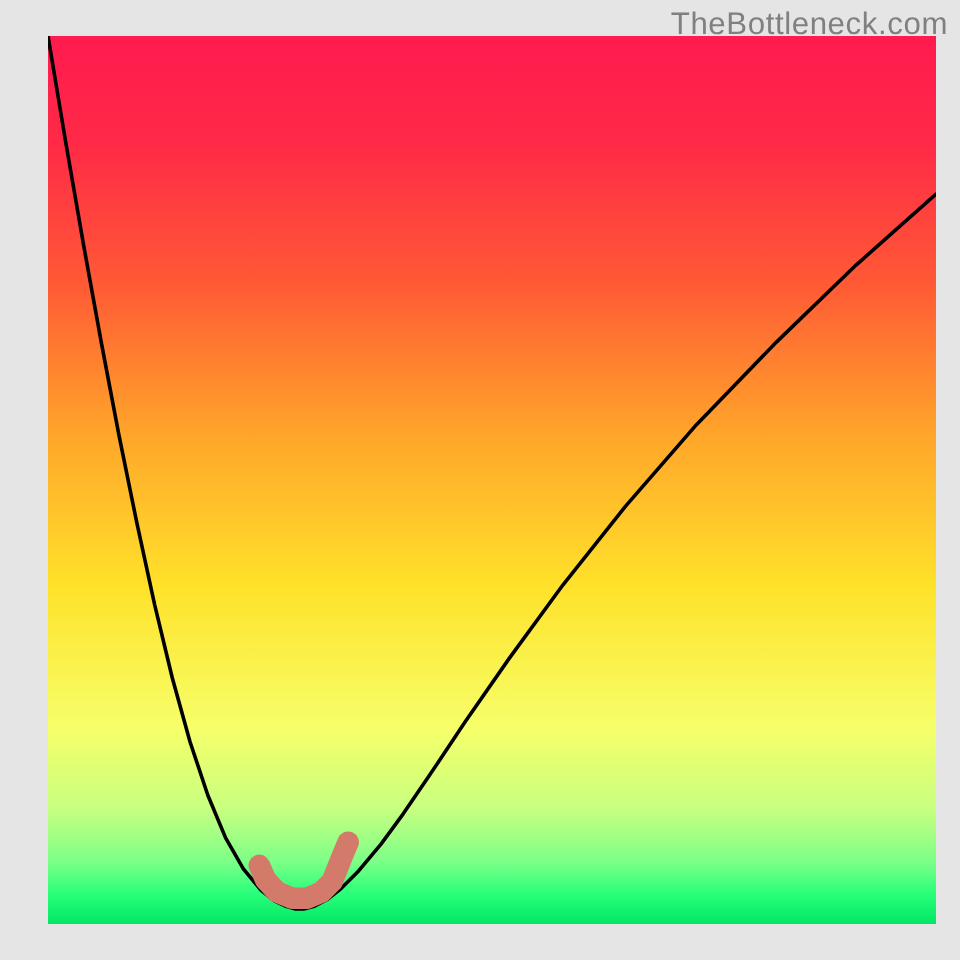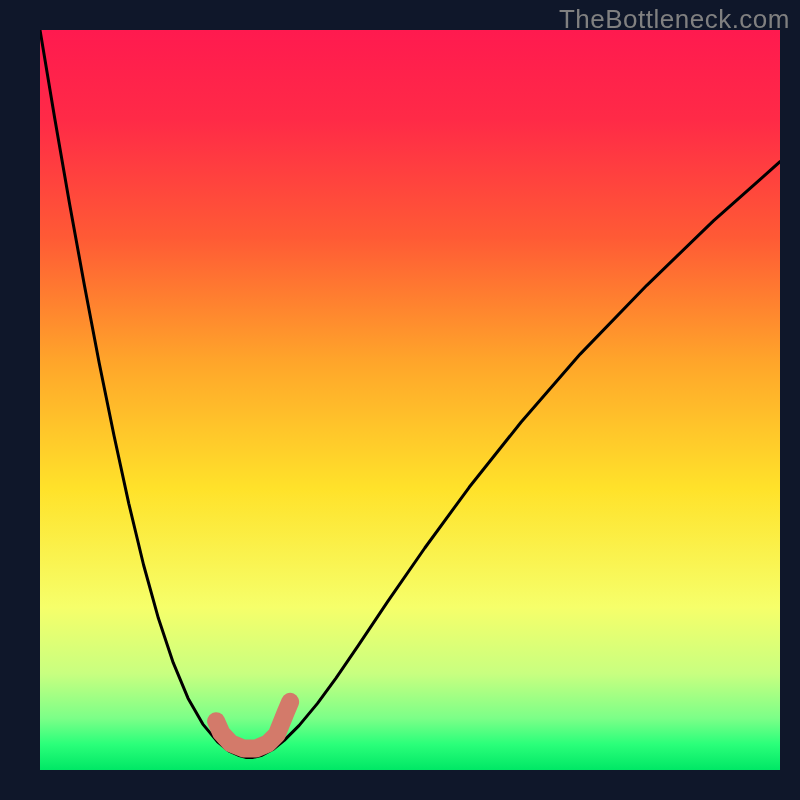--- a/index.html
+++ b/index.html
@@ -9,21 +9,21 @@
     height: 800px;
     background: #000;
     overflow: hidden;
   }
   .frame {
     position: absolute;
     left: 0;
     top: 0;
     width: 800px;
     height: 800px;
-    background: #0f172a;
+    background: #e5e5e5;
   }
   .watermark {
     position: absolute;
     top: 4px;
     right: 10px;
     font-family: Arial, Helvetica, sans-serif;
     font-size: 26px;
     color: #808080;
     letter-spacing: 0.5px;
     user-select: none;

